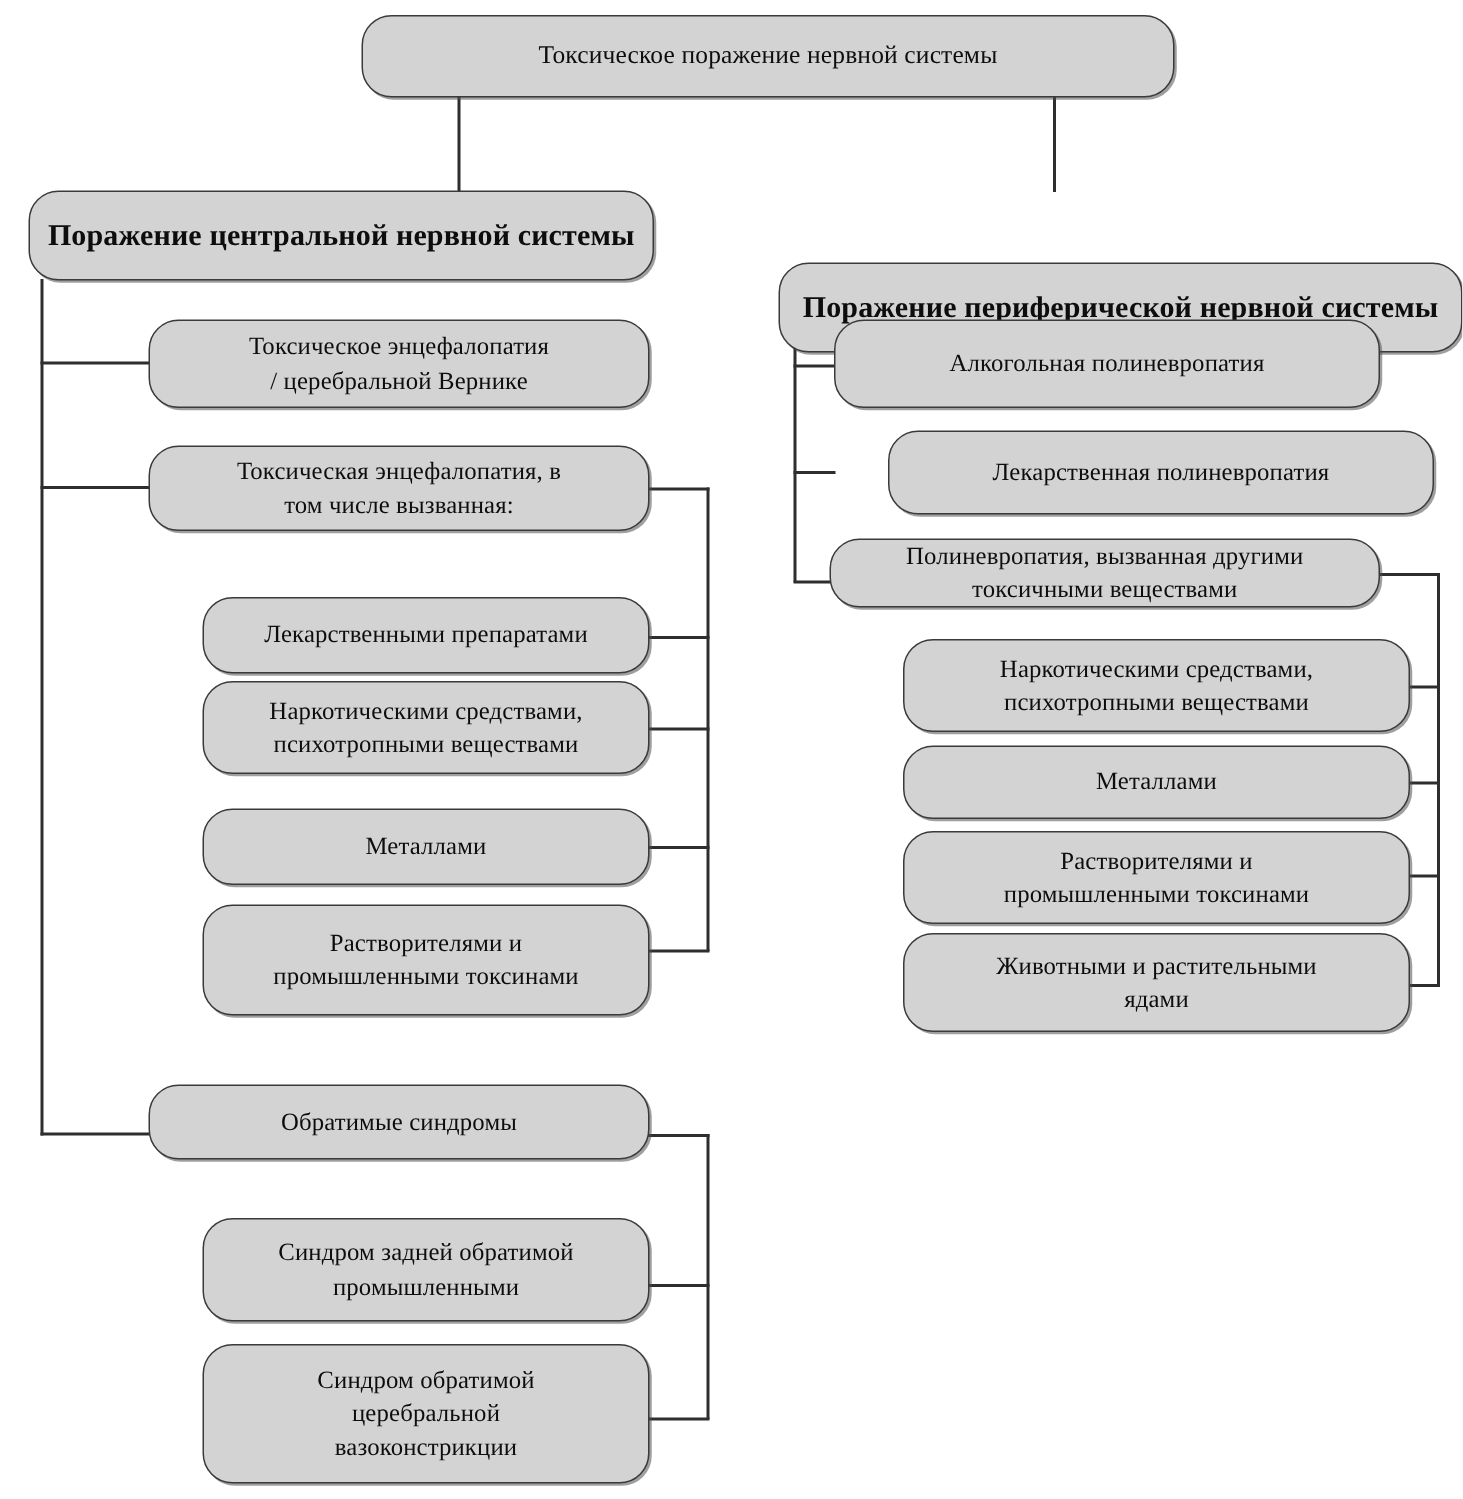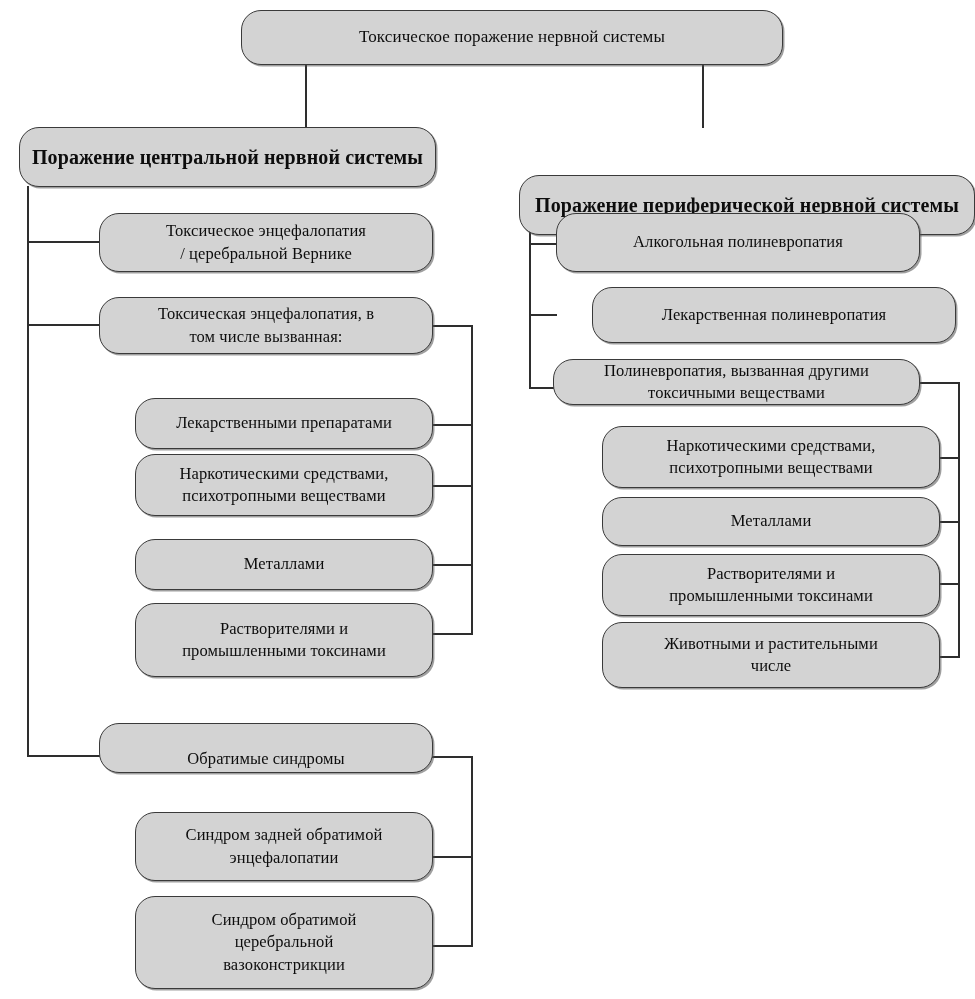--- a/index.html
+++ b/index.html
@@ -123,28 +123,28 @@
     <span class="txt">Металлами</span>
   </div>
 
   <div class="node" style="left:135px; top:603px; width:298px; height:74px;">
     <span class="txt">
       <span>Растворителями и</span><br>
       <span>промышленными токсинами</span>
     </span>
   </div>
 
-  <div class="node" style="left:99px; top:723px; width:334px; height:50px;align-items:flex-end;">
+  <div class="node" style="left:99px; top:723px; width:334px; height:50px;">
     <span class="txt">Обратимые синдромы</span>
   </div>
 
   <div class="node" style="left:135px; top:812px; width:298px; height:69px;">
     <span class="txt">
       <span>Синдром задней обратимой</span><br>
-      <span>энцефалопатии</span>
+      <span>промышленными</span>
     </span>
   </div>
 
   <div class="node" style="left:135px; top:896px; width:298px; height:93px;">
     <span class="txt">
       <span>Синдром обратимой</span><br>
       <span>церебральной</span><br>
       <span>вазоконстрикции</span>
     </span>
   </div>
@@ -178,17 +178,17 @@
   <div class="node" style="left:602px; top:554px; width:338px; height:62px;">
     <span class="txt">
       <span>Растворителями и</span><br>
       <span>промышленными токсинами</span>
     </span>
   </div>
 
   <div class="node" style="left:602px; top:622px; width:338px; height:66px;align-items:center;">
     <span class="txt">
       <span>Животными и растительными</span><br>
-      <span>числе</span>
+      <span>ядами</span>
     </span>
   </div>
 
 </div>
 
 </body></html>

